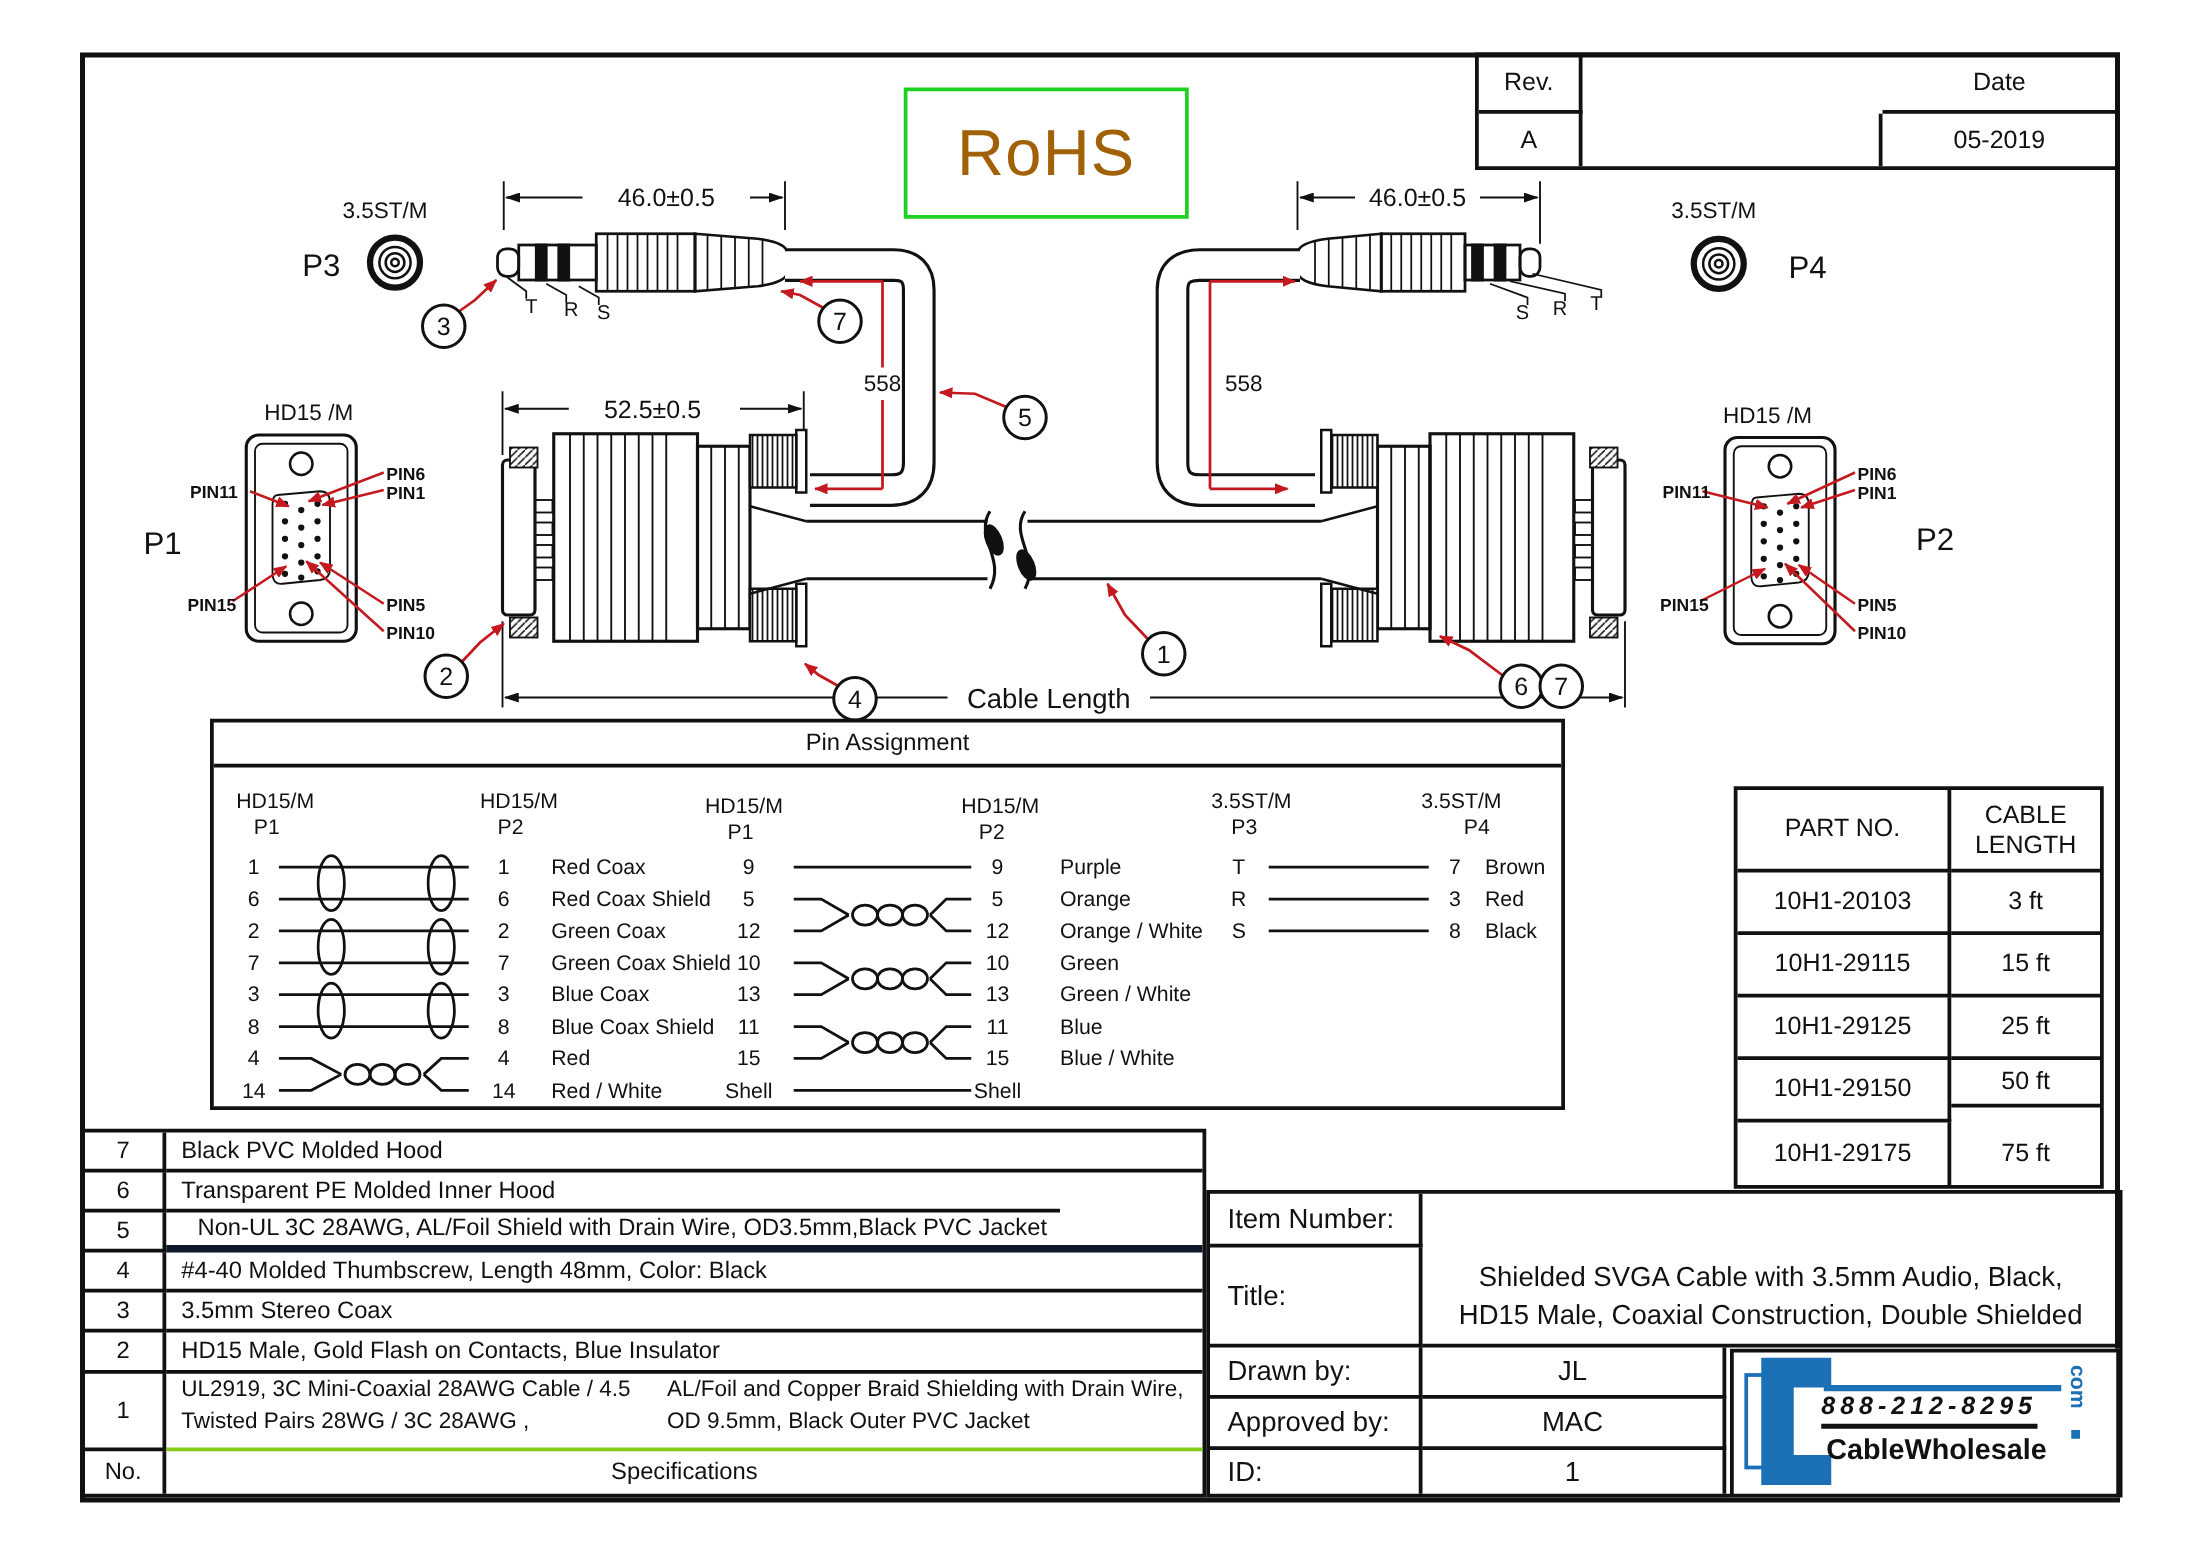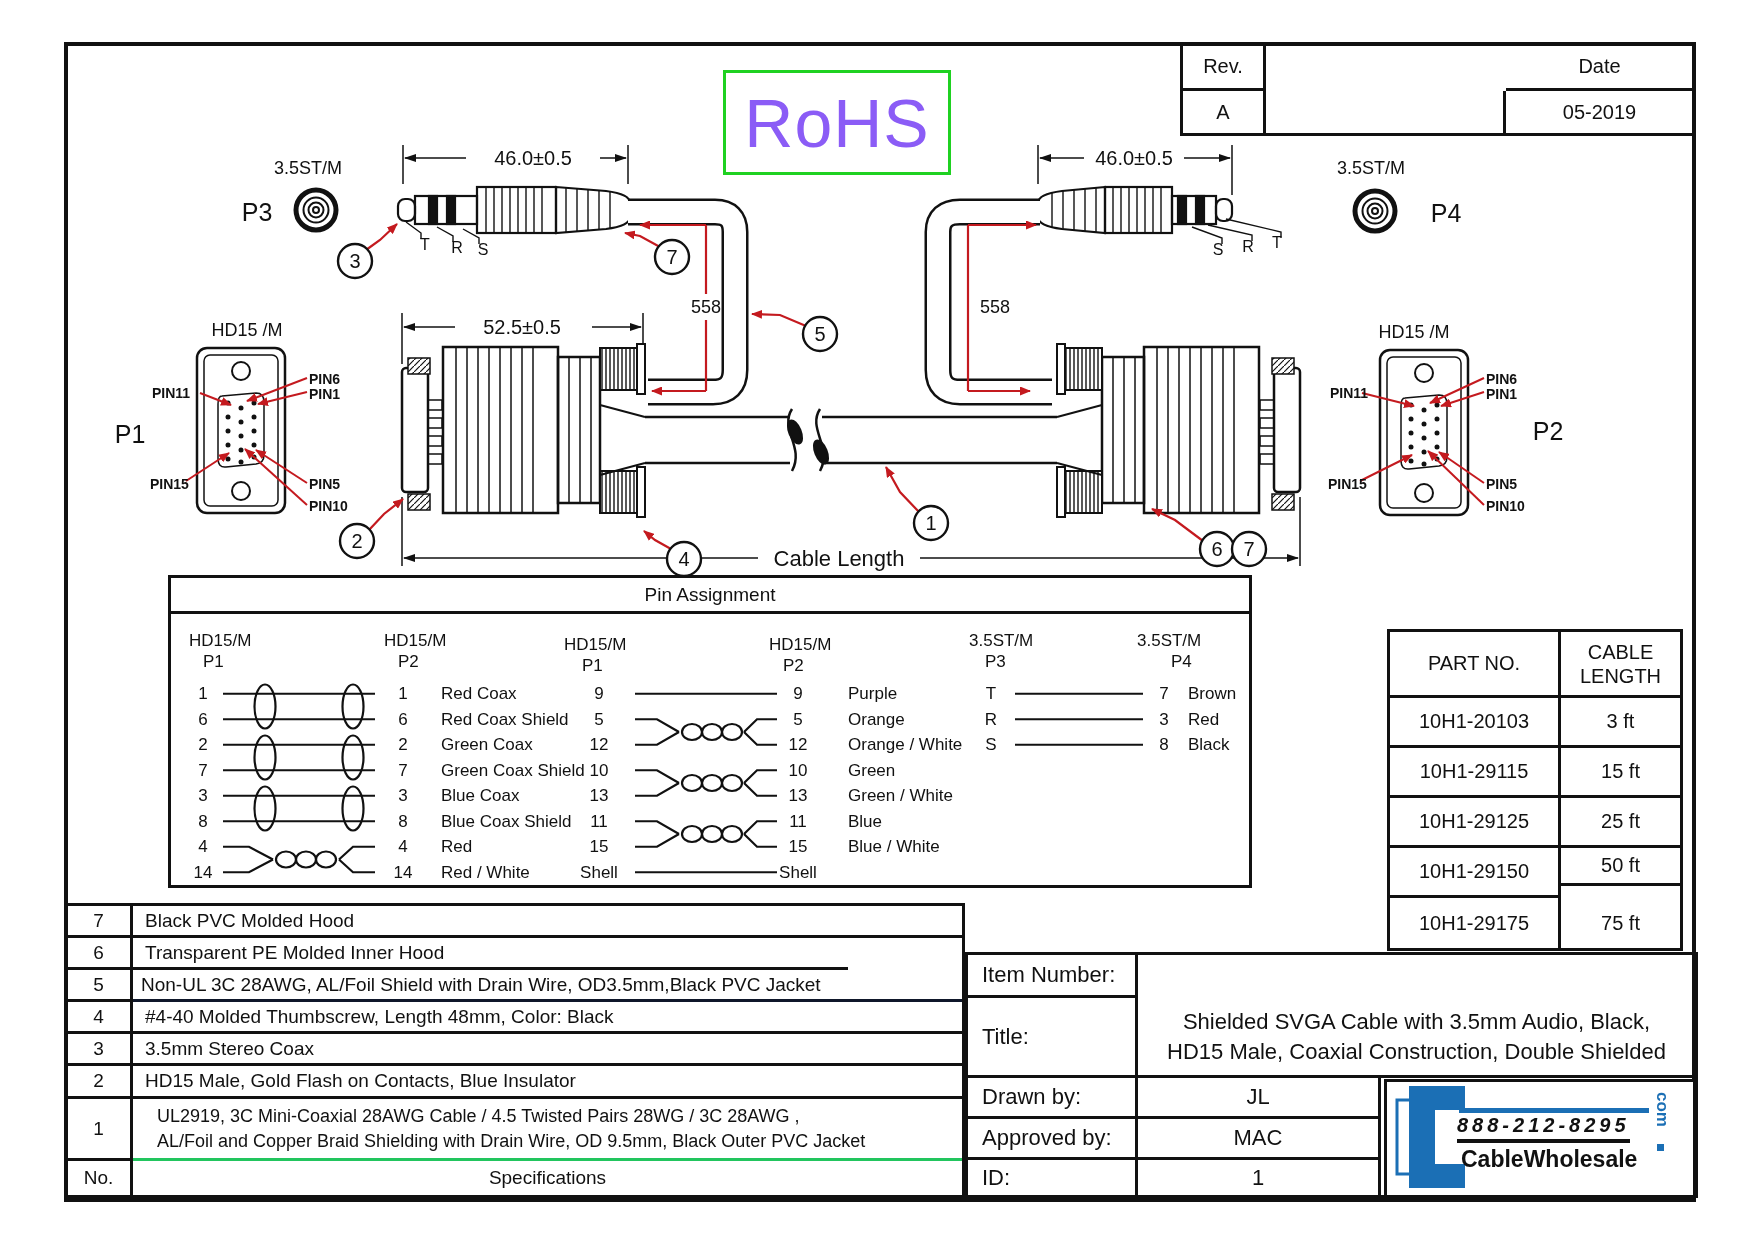--- a/index.html
+++ b/index.html
@@ -349,21 +349,21 @@
       <text x="820" y="341">5</text>
       <text x="357" y="548">2</text>
       <text x="684" y="566">4</text>
       <text x="931" y="530">1</text>
       <text x="1217" y="556">6</text>
       <text x="1249" y="556">7</text>
     </g>
   </svg>
 
   <div class="cell" style="left:723px;top:70px;width:228px;height:105px;border:3px solid #1fd121">
-    <span style="color:#8b5cf6;font-size:68px;letter-spacing:1px">RoHS</span>
+    <span style="color:#a16207;font-size:52px;letter-spacing:1px">RoHS</span>
   </div>
 
   <div class="abs bdr" style="left:1180px;top:42px;width:516px;height:94px">
     <div class="cell" style="left:0;top:0;width:83px;height:46px;border-bottom:3px solid #111;border-right:3px solid #111;font-size:20px">
         <span>Rev.</span>
       </div>
     <div class="cell" style="left:323px;top:0;width:187px;height:46px;border-bottom:3px solid #111;font-size:20px">
         <span>Date</span>
       </div>
     <div class="cell" style="left:0;top:46px;width:83px;height:42px;border-right:3px solid #111;font-size:20px">
@@ -569,21 +569,21 @@
       </div>
     <div class="cell" style="left:0;top:32px;width:66px;height:32px;border-right:3px solid #111;border-bottom:3px solid #111;font-size:19px">
         <span>6</span>
       </div>
     <div class="cell left" style="left:66px;top:32px;width:715px;height:32px;border-bottom:3px solid #111;font-size:19px;padding-left:12px">
         <span>Transparent PE Molded  Inner Hood</span>
       </div>
     <div class="cell" style="left:0;top:64px;width:66px;height:32px;border-right:3px solid #111;border-bottom:3px solid #111;font-size:19px">
         <span>5</span>
       </div>
-    <div class="cell left" style="left:66px;top:64px;width:829px;height:32px;border-bottom:3px solid #0f172a;font-size:19px;padding-left:8px">
+    <div class="cell left" style="left:66px;top:64px;width:829px;height:32px;border-bottom:6px solid #0f172a;font-size:19px;padding-left:25px">
         <span>Non-UL 3C 28AWG, AL/Foil Shield with Drain Wire, OD3.5mm,Black PVC Jacket</span>
       </div>
     <div class="cell" style="left:0;top:96px;width:66px;height:32px;border-right:3px solid #111;border-bottom:3px solid #111;font-size:19px">
         <span>4</span>
       </div>
     <div class="cell left" style="left:66px;top:96px;width:829px;height:32px;border-bottom:3px solid #111;font-size:19px;padding-left:12px">
         <span>#4-40 Molded Thumbscrew, Length 48mm, Color: Black</span>
       </div>
     <div class="cell" style="left:0;top:128px;width:66px;height:32px;border-right:3px solid #111;border-bottom:3px solid #111;font-size:19px">
         <span>3</span>
@@ -594,21 +594,21 @@
     <div class="cell" style="left:0;top:160px;width:66px;height:33px;border-right:3px solid #111;border-bottom:3px solid #111;font-size:19px">
         <span>2</span>
       </div>
     <div class="cell left" style="left:66px;top:160px;width:829px;height:33px;border-bottom:3px solid #111;font-size:19px;padding-left:12px">
         <span>HD15 Male, Gold Flash on Contacts, Blue Insulator</span>
       </div>
 
     <div class="cell" style="left:0;top:193px;width:66px;height:62px;border-right:3px solid #111;border-bottom:3px solid #111;font-size:19px">
         <span>1</span>
       </div>
-    <div class="cell left" style="left:66px;top:193px;width:829px;height:62px;border-bottom:3px solid #22c55e;font-size:18px;padding-left:24px;flex-direction:column;align-items:flex-start;justify-content:center;line-height:25px">
+    <div class="cell left" style="left:66px;top:193px;width:829px;height:62px;border-bottom:3px solid #84cc16;font-size:18px;padding-left:12px;flex-direction:row;align-items:flex-start;justify-content:center;line-height:25px">
       <span>UL2919, 3C Mini-Coaxial 28AWG Cable / 4.5 Twisted Pairs  28WG / 3C 28AWG ,</span>
       <span>AL/Foil and Copper Braid Shielding with Drain Wire, OD 9.5mm, Black Outer PVC Jacket</span>
     </div>
 
     <div class="cell" style="left:0;top:255px;width:66px;height:34px;border-right:3px solid #111;font-size:19px">
         <span>No.</span>
       </div>
     <div class="cell" style="left:66px;top:255px;width:829px;height:34px;font-size:19px">
         <span>Specifications</span>
       </div>

